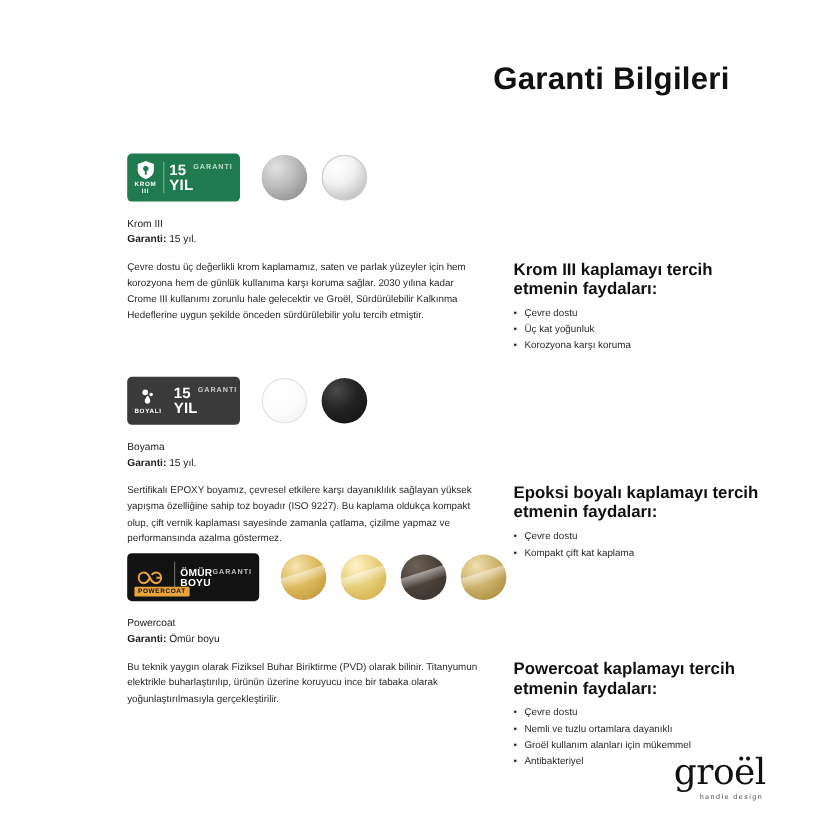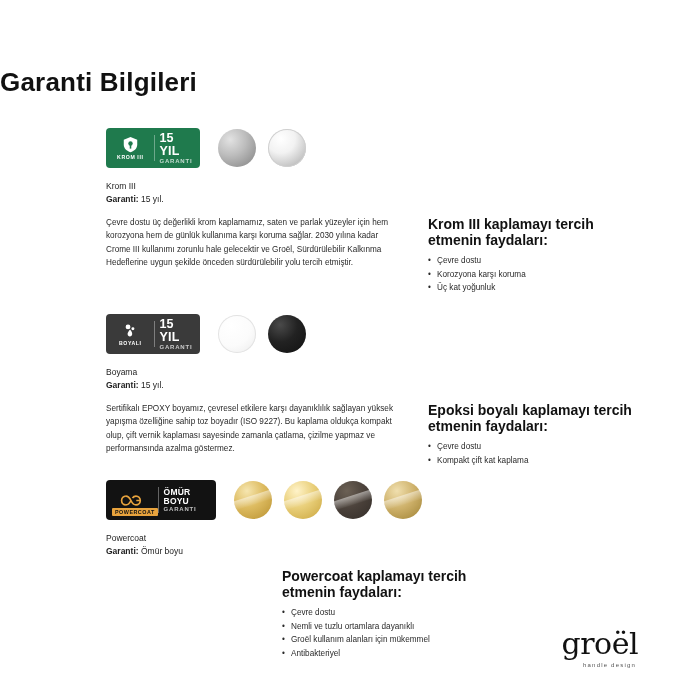--- a/index.html
+++ b/index.html
@@ -20,26 +20,25 @@
     height: 700px;
     box-sizing: border-box;
   }
 
   
   .page-title {
     position: absolute;
     top: 50px;
     left: 0;
     width: 608px;
-    text-align: left;
+    text-align: right;
     font-size: 26px;
     font-weight: bold;
     letter-spacing: 0.2px;
     color: #111111;
-    margin-top: 17px;
   }
 
   
   .section {
     position: absolute;
     left: 106px;
     width: 530px;
   }
   .badge-row {
     display: flex;
@@ -76,21 +75,21 @@
     font-size: 5.2px;
     font-weight: bold;
     letter-spacing: 0.6px;
     color: #ffffff;
     margin-top: 2px;
     text-align: center;
     line-height: 1;
   }
   .badge-right {
     display: flex;
-    flex-direction: column;
+    flex-direction: row;
     justify-content: center;
     line-height: 1;
   }
   .badge-years {
     font-size: 12.5px;
     font-weight: bold;
     color: #ffffff;
     letter-spacing: 0.2px;
   }
   .badge-warranty {
@@ -291,22 +290,22 @@
       <b>Garanti:</b>
       <span>15 yıl.</span>
     </div>
 
     <div class="cols">
       <div class="col-left">Çevre dostu üç değerlikli krom kaplamamız, saten ve parlak yüzeyler için hem korozyona hem de günlük kullanıma karşı koruma sağlar. 2030 yılına kadar Crome III kullanımı zorunlu hale gelecektir ve Groël, Sürdürülebilir Kalkınma Hedeflerine uygun şekilde önceden sürdürülebilir yolu tercih etmiştir.</div>
       <div class="col-right">
         <div class="benefits-title">Krom III kaplamayı tercih etmenin faydaları:</div>
         <ul class="benefits-list">
           <li>Çevre dostu</li>
+          <li>Üç kat yoğunluk</li>
           <li>Korozyona karşı koruma</li>
-          <li>Üç kat yoğunluk</li>
         </ul>
       </div>
     </div>
   </div>
 
   <div class="section" style="top:312px;">
     <div class="badge-row">
 
       <div class="badge dark">
         <div class="badge-left">
@@ -341,21 +340,21 @@
       <div class="col-right">
         <div class="benefits-title">Epoksi boyalı kaplamayı tercih etmenin faydaları:</div>
         <ul class="benefits-list">
           <li>Çevre dostu</li>
           <li>Kompakt çift kat kaplama</li>
         </ul>
       </div>
     </div>
   </div>
 
-  <div class="section" style="top:478px;">
+  <div class="section" style="top:459px;">
     <div class="badge-row">
 
       <div class="badge black" style="width:110px;">
         <div class="badge-left" style="width:48px;">
           <svg class="badge-mark" style="width:26px;height:15px;" viewBox="0 0 34 18">
             <path d="M9 3.2 C12.6 3.2 14.2 6 15.6 9 C17 12 18.6 14.8 22.2 14.8 C25.4 14.8 27.8 12.2 27.8 9 C27.8 5.8 25.4 3.2 22.2 3.2 C20 3.2 18.6 4.3 17.6 5.8" fill="none" stroke="#e8a33d" stroke-width="2.2"></path>
             <path d="M9 14.8 C5.8 14.8 3.4 12.2 3.4 9 C3.4 5.8 5.8 3.2 9 3.2" fill="none" stroke="#e8a33d" stroke-width="2.2"></path>
             <path d="M9 14.8 C12.6 14.8 14.2 12 15.6 9" fill="none" stroke="#e8a33d" stroke-width="2.2"></path>
             <path d="M22.6 9 H28.4" fill="none" stroke="#e8a33d" stroke-width="2.2"></path>
           </svg>
@@ -384,20 +383,21 @@
       </div>
     </div>
 
     <div class="item-name">Powercoat</div>
     <div class="item-warranty">
       <b>Garanti:</b>
       <span>Ömür boyu</span>
     </div>
 
     <div class="cols">
+      <div class="col-left">Bu teknik yaygın olarak Fiziksel Buhar Biriktirme (PVD) olarak bilinir. Titanyumun elektrikle buharlaştırılıp, ürünün üzerine koruyucu ince bir tabaka olarak yoğunlaştırılmasıyla gerçekleştirilir.</div>
       <div class="col-right">
         <div class="benefits-title">Powercoat kaplamayı tercih etmenin faydaları:</div>
         <ul class="benefits-list">
           <li>Çevre dostu</li>
           <li>Nemli ve tuzlu ortamlara dayanıklı</li>
           <li>Groël kullanım alanları için mükemmel</li>
           <li>Antibakteriyel</li>
         </ul>
       </div>
     </div>

